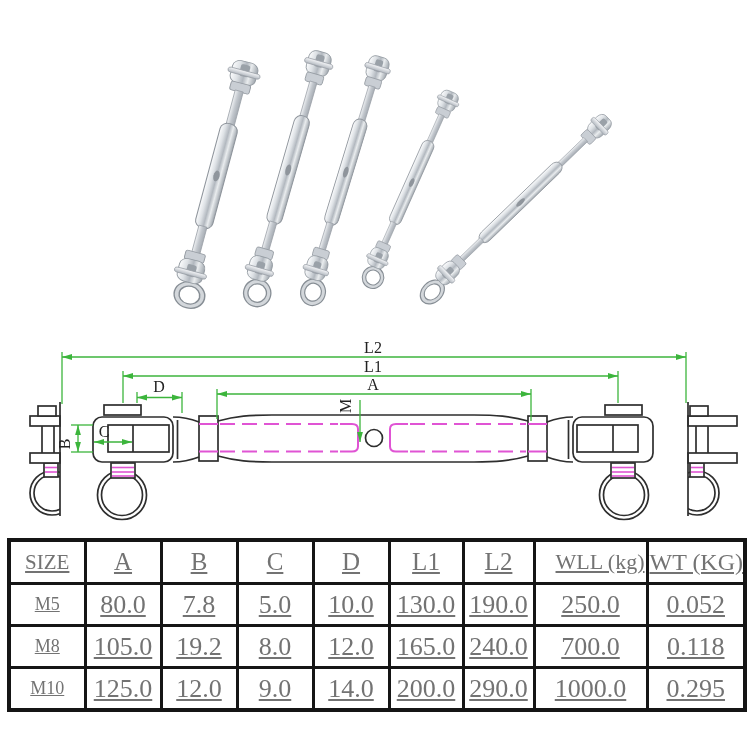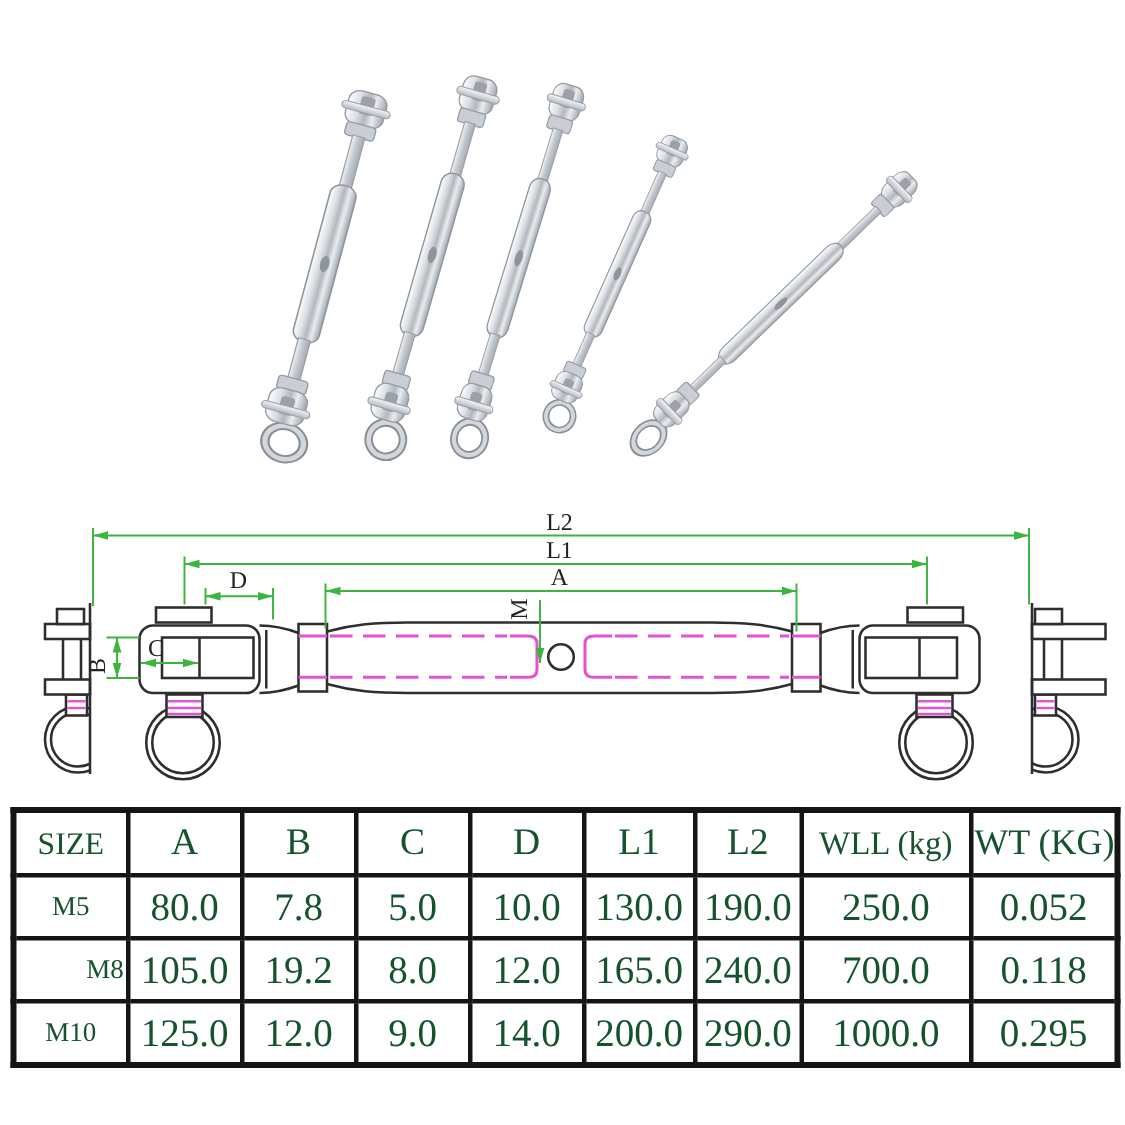--- a/index.html
+++ b/index.html
@@ -3,21 +3,21 @@
 <meta charset="utf-8">
 <style>
   html,body{margin:0;padding:0;background:#ffffff;}
   body{width:750px;height:750px;overflow:hidden;font-family:"Liberation Serif",serif;}
   .photo-wrap{width:750px;height:338px;}
   .diagram-wrap{width:750px;height:200px;}
   .table-wrap{width:750px;padding-left:7px;box-sizing:border-box;}
   table.spec{border-collapse:collapse;table-layout:fixed;width:736px;background:#fff;}
   table.spec th,table.spec td{
     border:3px solid #151515;text-align:center;vertical-align:middle;
-    font-family:"Liberation Serif",serif;color:#14532d;overflow:hidden;white-space:nowrap;
+    font-family:"Liberation Serif",serif;color:#737373;overflow:hidden;white-space:nowrap;text-decoration:underline;
   }
   table.spec th{height:38px;font-size:25px;font-weight:normal;}
   table.spec td{height:37px;font-size:26px;}
   table.spec{border:4px solid #151515;}
   svg text{font-family:"Liberation Serif",serif;fill:#222;}
 </style>
 </head>
 <body>
 
 <div class="photo-wrap">
@@ -205,36 +205,36 @@
     </colgroup>
     <tbody>
         <tr>
       <th style="font-size:21px;">SIZE</th>
       <th>A</th>
       <th>B</th>
       <th>C</th>
       <th>D</th>
       <th>L1</th>
       <th>L2</th>
-      <th style="font-size:22px;">WLL (kg)</th>
+      <th style="font-size:22px;text-align:right;">WLL (kg)</th>
       <th style="font-size:24px;">WT (KG)</th>
     </tr>
     <tr>
       <td style="font-size:18px;">M5</td>
       <td>80.0</td>
       <td>7.8</td>
       <td>5.0</td>
       <td>10.0</td>
       <td>130.0</td>
       <td>190.0</td>
       <td>250.0</td>
       <td>0.052</td>
     </tr>
     <tr>
-      <td style="font-size:18px;text-align:right;">M8</td>
+      <td style="font-size:18px;">M8</td>
       <td>105.0</td>
       <td>19.2</td>
       <td>8.0</td>
       <td>12.0</td>
       <td>165.0</td>
       <td>240.0</td>
       <td>700.0</td>
       <td>0.118</td>
     </tr>
     <tr>

